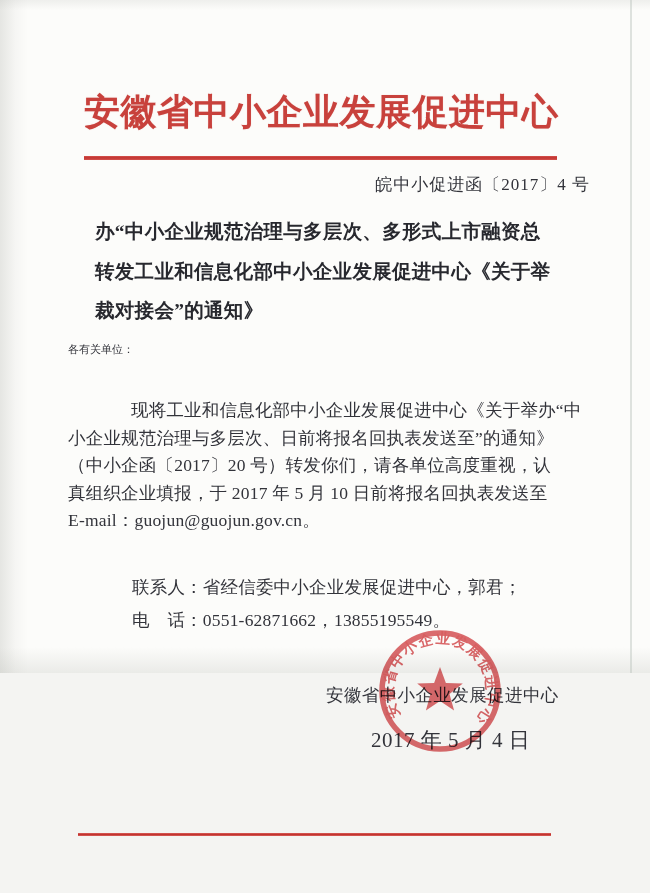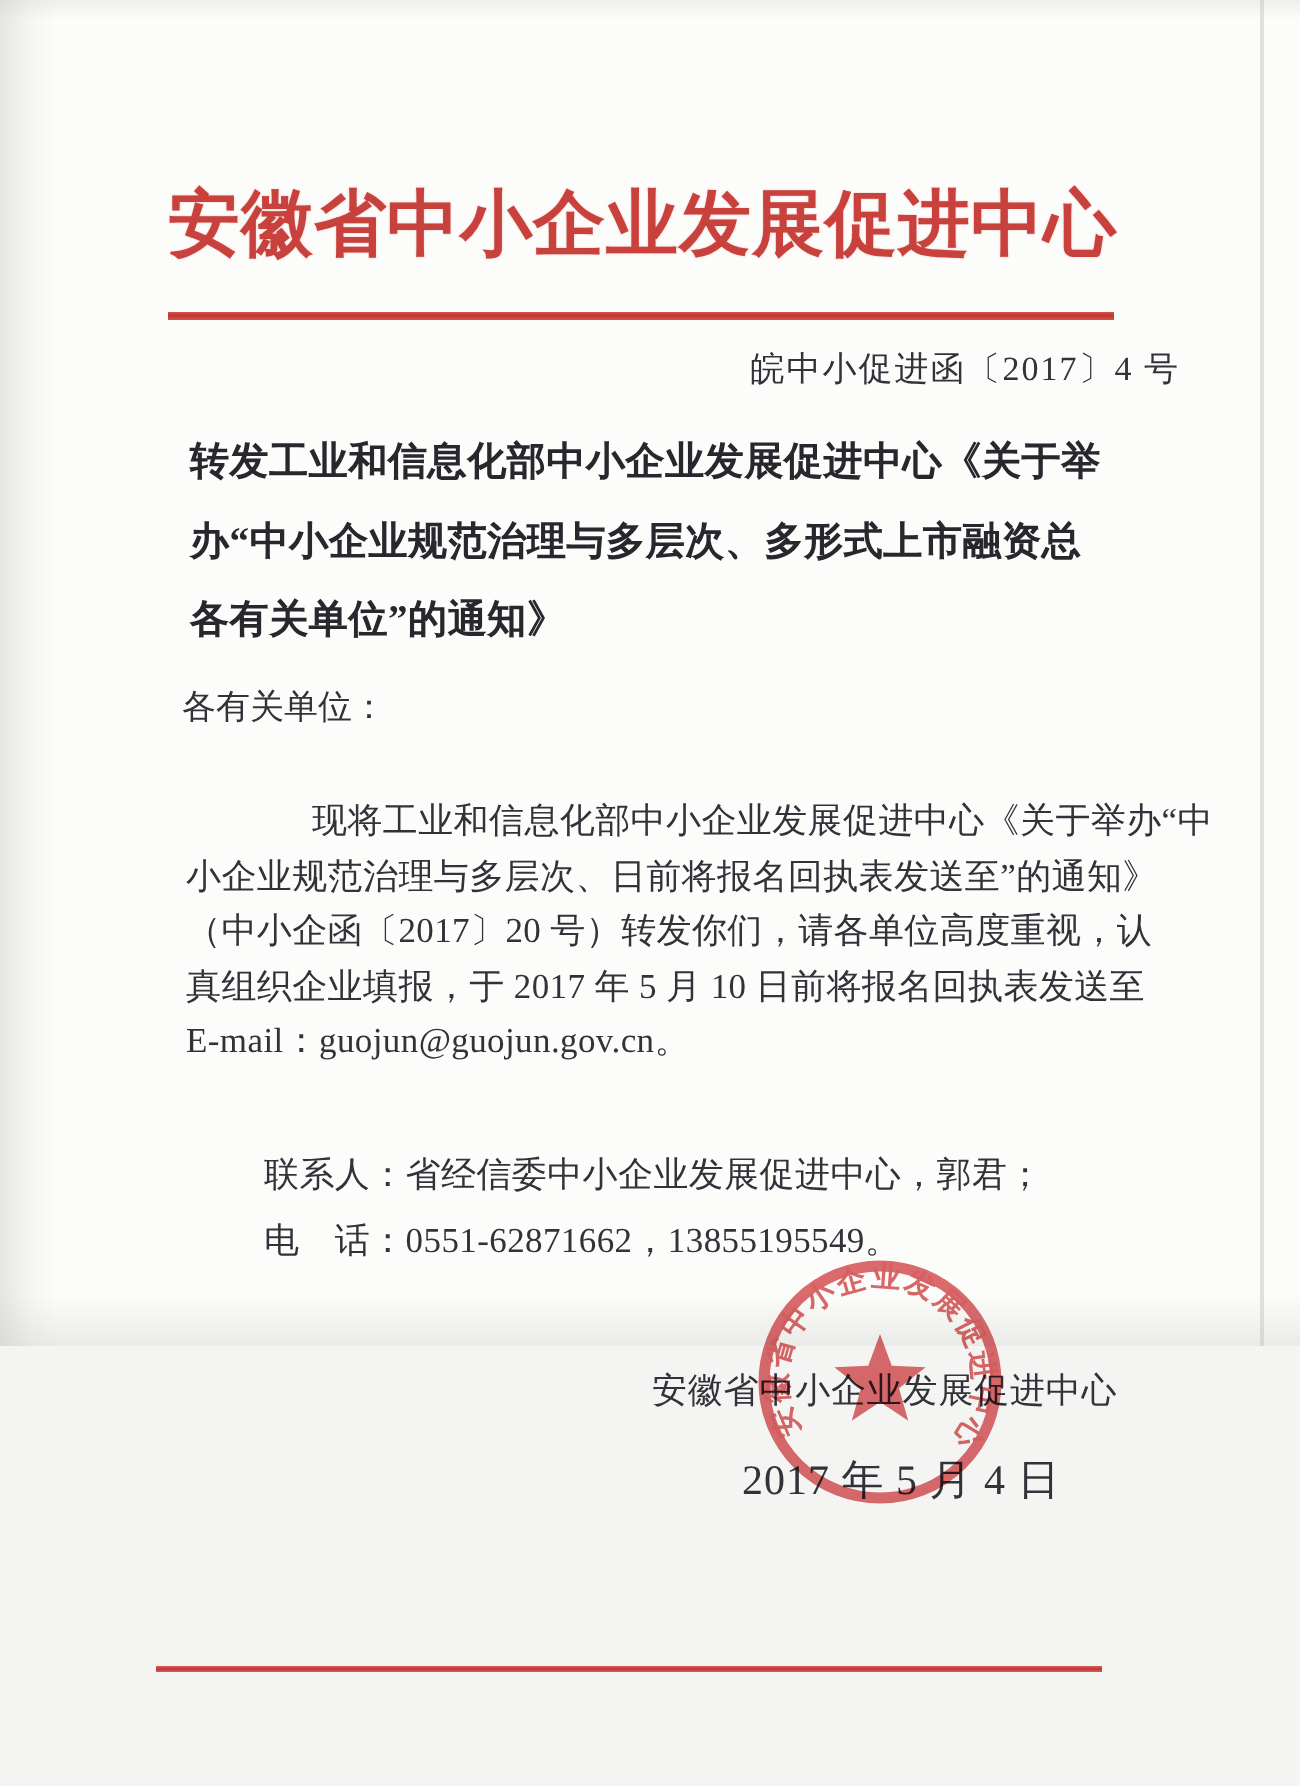--- a/index.html
+++ b/index.html
@@ -39,27 +39,26 @@
     position:absolute;top:173px;right:60px;
     font-size:17px;color:var(--ink);letter-spacing:1px;white-space:nowrap;padding-left:11px;
   }
   .doc-title{
     position:absolute;left:95px;top:212px;width:480px;
     font-size:19.5px;font-weight:bold;color:#27282e;
     line-height:39.5px;letter-spacing:.3px;
   }
   .salutation{
     position:absolute;left:68px;top:342px;
-    font-size:17px;color:var(--ink);margin-left:23px;
+    font-size:11px;color:var(--ink);
   }
   .body-par{
     position:absolute;left:68px;top:397px;width:514px;
     font-size:17.5px;color:var(--ink);line-height:27.5px;letter-spacing:.2px;
     white-space:nowrap;
-    margin-left:25px;
   }
   .body-par .indent{padding-left:63px;}
   .contact{
     position:absolute;left:132px;top:571px;
     font-size:17.5px;color:var(--ink);line-height:32.5px;letter-spacing:.2px;
     white-space:nowrap;
   }
   .signature{
     position:absolute;left:326px;top:683px;z-index:1;
     font-size:17.5px;color:var(--ink);letter-spacing:.4px;white-space:nowrap;
@@ -87,23 +86,23 @@
   <div class="edge-top"></div>
   <div class="edge-bottom"></div>
   <div class="edge-line-right"></div>
 
   <div class="letterhead">安徽省中小企业发展促进中心</div>
   <div class="rule-top"></div>
 
   <div class="doc-number">皖中小促进函〔2017〕4 号</div>
 
   <div class="doc-title">
+    <div>办“中小企业规范治理与多层次、多形式上市融资总</div>
     <div>转发工业和信息化部中小企业发展促进中心《关于举</div>
-    <div>办“中小企业规范治理与多层次、多形式上市融资总</div>
-    <div>各有关单位”的通知》</div>
+    <div>裁对接会”的通知》</div>
   </div>
 
   <div class="salutation">各有关单位：</div>
 
   <div class="body-par">
     <div class="indent">现将工业和信息化部中小企业发展促进中心《关于举办“中</div>
     <div>小企业规范治理与多层次、日前将报名回执表发送至”的通知》</div>
     <div>（中小企函〔2017〕20 号）转发你们，请各单位高度重视，认</div>
     <div>真组织企业填报，于 2017 年 5 月 10 日前将报名回执表发送至</div>
     <div>E-mail：guojun@guojun.gov.cn。</div>

